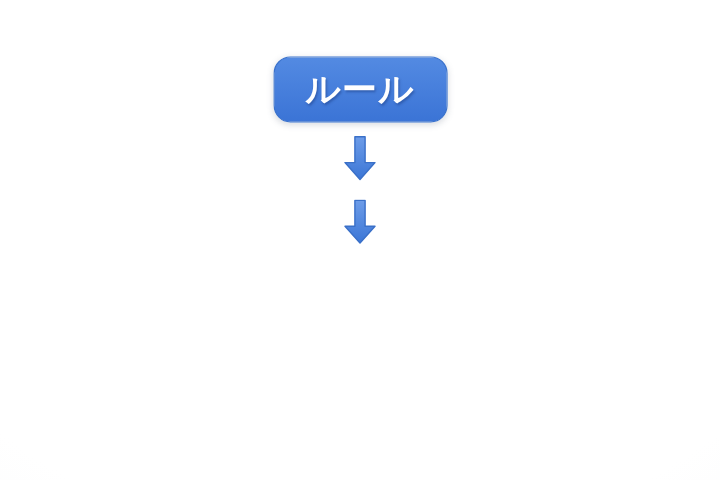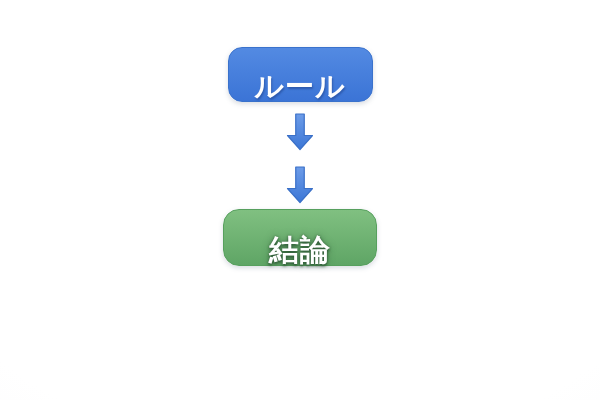--- a/index.html
+++ b/index.html
@@ -22,21 +22,21 @@
     display: flex;
     flex-direction: column;
     align-items: center;
   }
   .node {
     box-sizing: border-box;
     height: 55px;
     border-radius: 14px;
     border: 1.5px solid;
     display: flex;
-    align-items: flex-end;
+    align-items: center;
     justify-content: center;
     box-shadow: 0 2px 5px rgba(80, 95, 120, 0.22);
   }
   .node-label {
     font-weight: bold;
     font-size: 29px;
     line-height: 1;
     letter-spacing: 1px;
     white-space: nowrap;
   }
@@ -88,18 +88,15 @@
     <svg class="arrow arrow-2" width="28" height="38" viewBox="0 0 28 38">
       <defs>
         <linearGradient id="arrow-grad-1" x1="0" y1="0" x2="0" y2="1">
           <stop offset="0" stop-color="#6d9ce8"></stop>
           <stop offset="1" stop-color="#3b76d6"></stop>
         </linearGradient>
       </defs>
       <polygon points="9.75,1 18.25,1 18.25,22.5 26.5,22.5 14,36.5 1.5,22.5 9.75,22.5" fill="url(#arrow-grad-1)" stroke="#3a70c8" stroke-width="1.2" stroke-linejoin="round"></polygon>
     </svg>
 
-    <div class="node node-conclusion" style="background: linear-gradient(rgb(128, 192, 129), rgb(95, 165, 101)); border-color: rgb(87, 160, 94); color: rgb(255, 255, 255);">
-      <span class="node-label">結論</span>
-    </div>
 
   </div>
 </div>
 
 </body></html>

